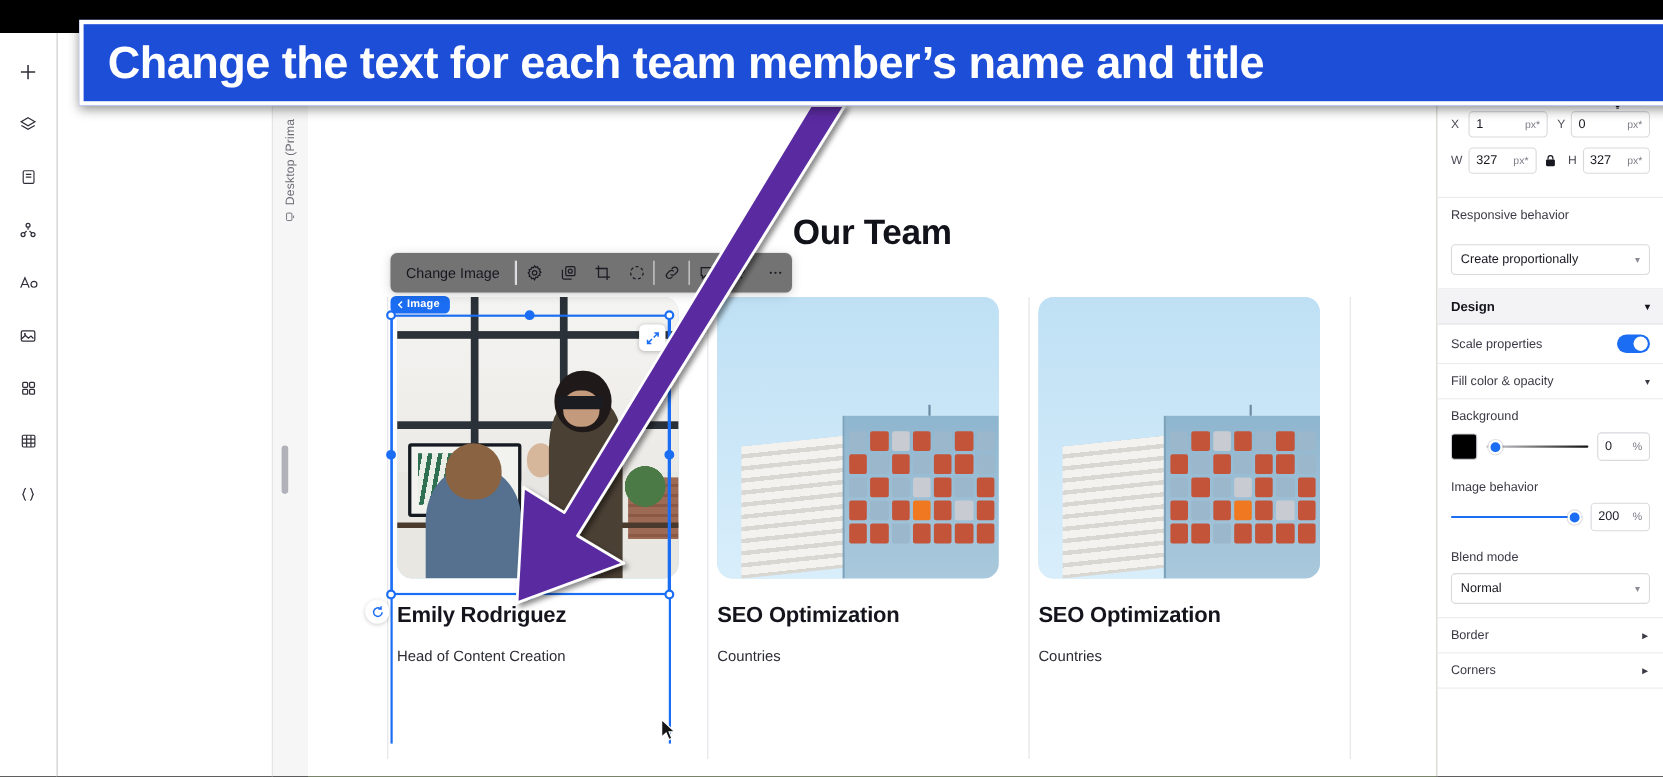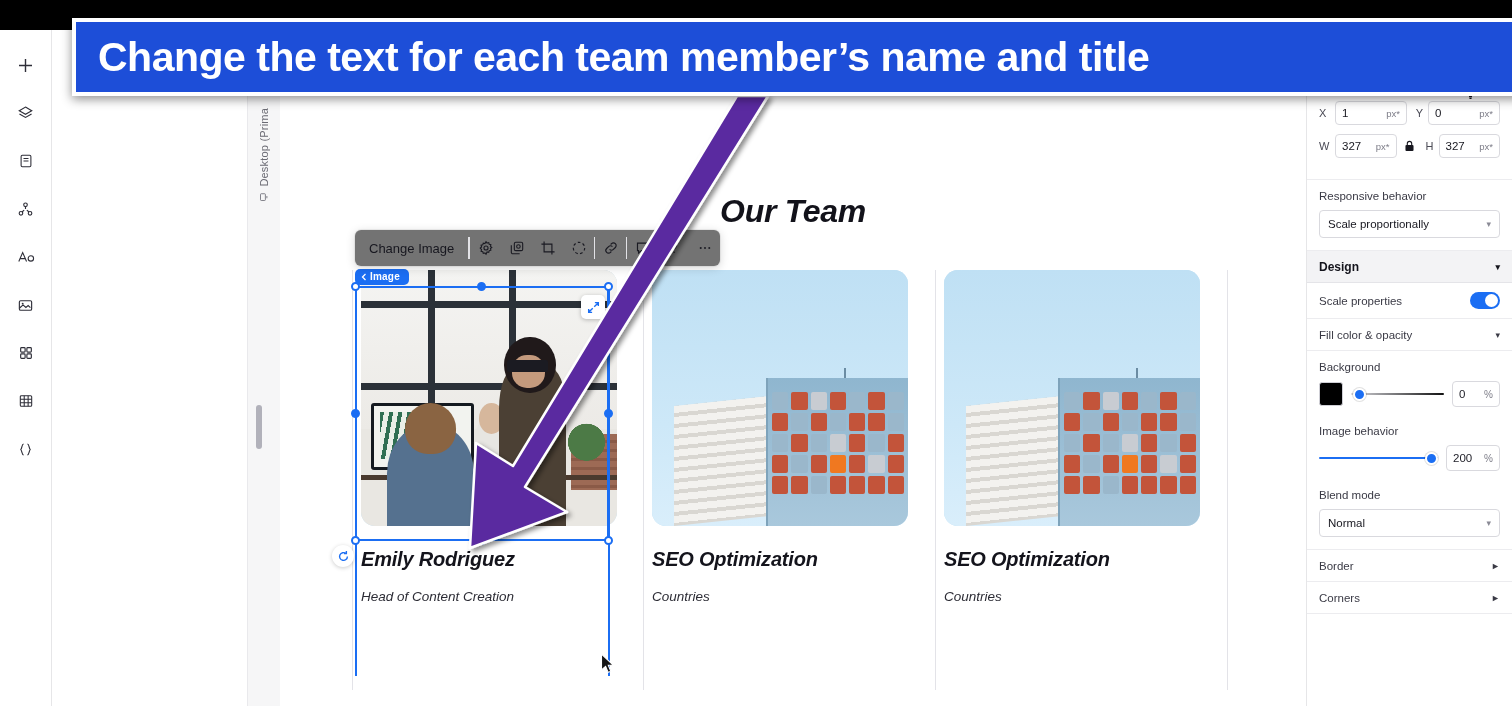--- a/index.html
+++ b/index.html
@@ -74,21 +74,20 @@
     width: 6px; height: 44px;
     background: #9a9aa6;
     border-radius: 3px;
     opacity: .75;
   }
 
   .page-canvas {
     position: absolute; left: 32px; top: 0;
     width: 1026px; height: 676px;
     background: #84cc16;
-    font-style: italic;
   }
   .topstrip {
     position: absolute; left: 0; top: 0;
     width: 100%; height: 40px;
     background: #f2f8fd;
     border-bottom: 1px solid #c9d9ef;
   }
   .section-hdr {
     position: absolute; left: 0; top: 41px;
     width: 100%; height: 635px;
@@ -803,23 +802,23 @@
         </span>
         <span class="fld-key" style="text-align:right">H</span>
         <div class="num-box">
           <span class="v">327</span>
           <span class="u">px*</span>
         </div>
       </div>
     </div>
 
     <div class="rp-sec">
-      <div class="rp-label" style="margin-bottom:8px">Responsive behavior</div>
+      <div class="rp-label" style="margin-bottom:20px">Responsive behavior</div>
       <div class="select-box">
-        <span>Scale proportionally</span>
+        <span>Create proportionally</span>
         <span class="caret">▾</span>
       </div>
     </div>
 
     <div class="accordion">
       <span>Design</span>
       <span class="caret" style="color:#14141c">▾</span>
     </div>
 
     <div class="row-toggle">

